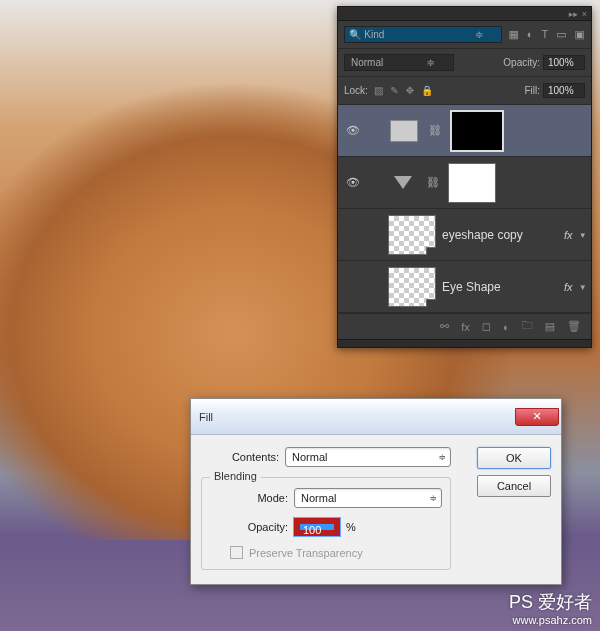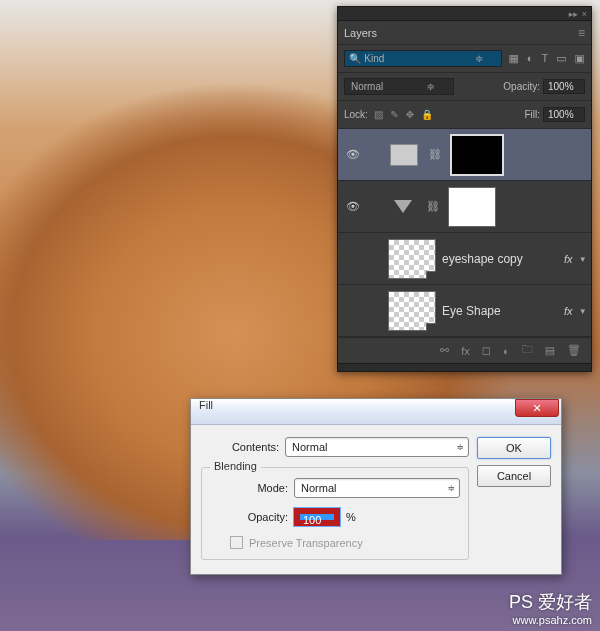--- a/index.html
+++ b/index.html
@@ -177,42 +177,43 @@
       position: absolute;
       left: 190px; top: 398px;
       width: 372px;
       background: #f0f0f0;
       border: 1px solid #8a8a8a;
       box-shadow: 2px 3px 10px rgba(0,0,0,0.4);
       font-size: 11px;
       color: #222;
     }
     .dlg-titlebar {
-      height: 26px;
+      height: 36px;
       background: linear-gradient(to bottom, #fff, #e4ecf7 45%, #d0ddf0);
       border-bottom: 1px solid #b0b8c8;
       display: flex;
+      align-items: center;
       padding: 0 0 0 8px;
     }
     .dlg-title { flex: 1; color: #333; }
     .dlg-close {
       width: 44px; height: 18px;
       background: linear-gradient(to bottom, #e78, #c9302c);
       color: #fff;
       display: flex; align-items: center; justify-content: center;
       margin-right: 2px;
       border: 1px solid #a02622;
       border-radius: 0 0 3px 3px;
       font-size: 11px;
       cursor: pointer;
     }
     .dlg-body {
       display: flex;
       padding: 12px 10px 14px 10px;
-      gap: 8px;
+      gap: 26px;
     }
     .dlg-main { flex: 1; }
     .dlg-side { width: 74px; display: flex; flex-direction: column; gap: 6px; }
     .form-row { display: flex; align-items: center; margin-bottom: 10px; }
     .form-label { width: 84px; text-align: right; padding-right: 6px; }
     .combo {
       flex: 1;
       display: flex;
       align-items: center;
       background: #fff;
@@ -272,24 +273,20 @@
 <div class="watermark">
   <span>PS 爱好者</span>
   <span class="sub">www.psahz.com</span>
 </div>
 
 <div class="layers-panel">
   <div class="panel-topbar">
     <span>▸▸</span>
     <span>×</span>
   </div>
-  <div class="panel-tabs">
-    <span class="tab">Layers</span>
-    <span class="panel-menu">≡</span>
-  </div>
   <div class="panel-row">
     <div class="filter-select">
       <span>🔍</span>
       <span>Kind</span>
       <span style="float:right">≑</span>
     </div>
     <div class="filter-icons">
       <span>▦</span>
       <span>◐</span>
       <span>T</span>

